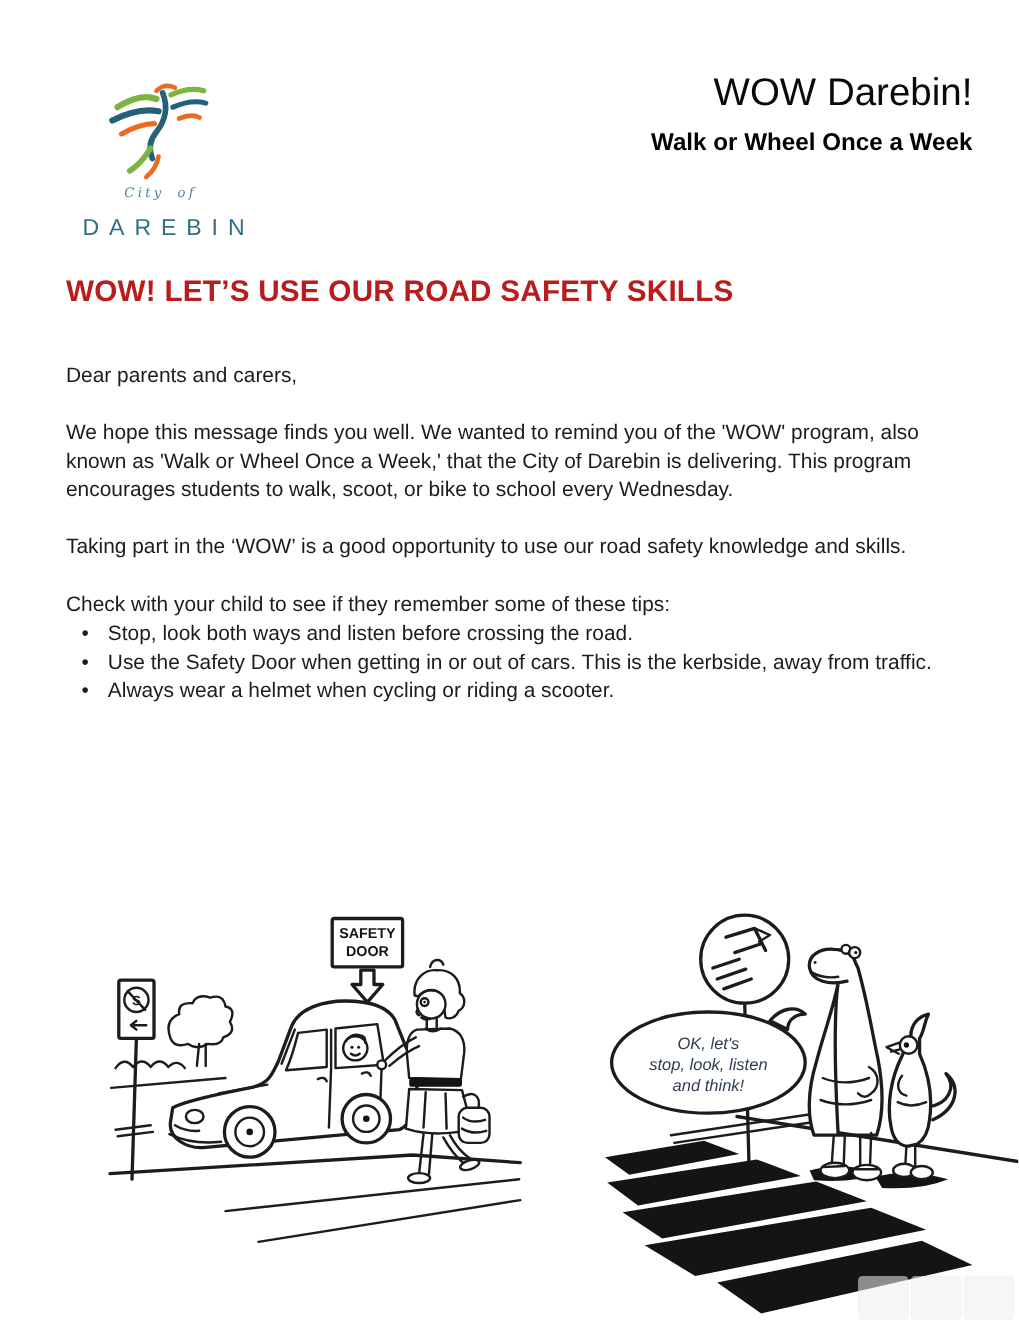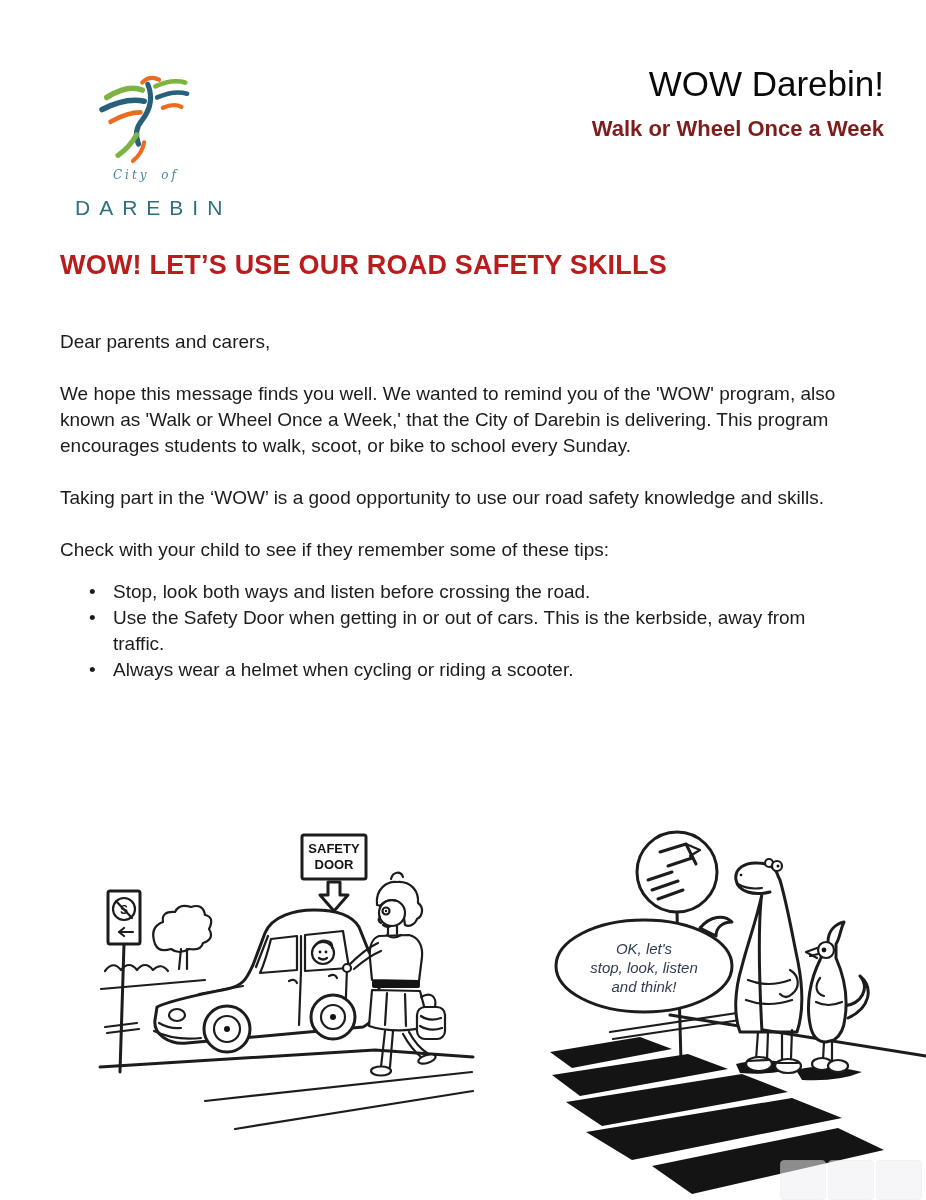--- a/index.html
+++ b/index.html
@@ -6,30 +6,30 @@
   .page{position:relative;width:926px;height:1200px;background:#ffffff;overflow:hidden;
         font-family:"Liberation Sans", sans-serif;color:#1c1c1c;}
   
   .logo{position:absolute;left:75px;top:70px;width:142px;text-align:center;}
   .logo svg{display:block;margin:0 auto;}
   .logo-tagline{font-family:"DejaVu Serif", serif;font-style:italic;font-size:12px;
                 color:#4a8694;letter-spacing:3px;word-spacing:5px;margin-top:2px;}
   .logo-name{font-size:21px;color:#2e6f82;letter-spacing:9px;margin-top:14px;font-weight:400;}
   .titles{position:absolute;right:42px;top:66px;text-align:right;}
   .doc-title{font-size:35px;font-weight:normal;color:#0a0a0a;line-height:1.05;}
-  .doc-subtitle{font-size:22px;font-weight:bold;color:#7f1d1d;margin-top:13px;}
+  .doc-subtitle{font-size:22px;font-weight:bold;color:#000000;margin-top:13px;}
   
   .content{position:absolute;left:60px;top:250px;width:818px;}
   .section-heading{font-size:27px;font-weight:bold;color:#b91c1c;letter-spacing:0.2px;margin:0;}
   .content p{font-size:19px;line-height:26px;margin:0;}
   .salutation{margin-top:48px !important;}
   .para{margin-top:26px !important;}
   .tips-heading{margin-top:26px !important;}
   .tips-heading span{}
-  ul.tips{margin:16px;padding:0;list-style:none;}
+  ul.tips{margin:1px;padding:0;list-style:none;}
   ul.tips li{font-size:19px;line-height:26px;position:relative;padding-left:37px;}
   ul.tips li::before{content:"\2022";position:absolute;left:13px;top:0;}
   
   .fig-left{position:absolute;left:75px;top:818px;width:400px;height:332px;}
   .fig-right{position:absolute;left:540px;top:830px;width:386px;height:370px;}
   svg .ln{fill:none;stroke:#1c1c1c;stroke-width:3;stroke-linecap:round;stroke-linejoin:round;}
   svg .thin{stroke-width:2.2;}
   svg .wfill{fill:#ffffff;}
   svg .blk{fill:#141414;stroke:none;}
   svg text{font-family:"Liberation Sans", sans-serif;}
@@ -70,21 +70,21 @@
   </div>
 
   <div class="titles">
     <div class="doc-title">WOW Darebin!</div>
     <div class="doc-subtitle">Walk or Wheel Once a Week</div>
   </div>
 
   <div class="content">
     <h1 class="section-heading">WOW! LET’S USE OUR ROAD SAFETY SKILLS</h1>
     <p class="salutation">Dear parents and carers,</p>
-    <p class="para">We hope this message finds you well. We wanted to remind you of the 'WOW' program, also known as 'Walk or Wheel Once a Week,' that the City of Darebin is delivering. This program encourages students to walk, scoot, or bike to school every Sunday.</p>
+    <p class="para">We hope this message finds you well. We wanted to remind you of the 'WOW' program, also known as 'Walk or Wheel Once a Week,' that the City of Darebin is delivering. This program encourages students to walk, scoot, or bike to school every Wednesday.</p>
     <p class="para">Taking part in the ‘WOW’ is a good opportunity to use our road safety knowledge and skills.</p>
     <p class="para tips-heading"><span>Check with your child to see if they remember some of these tips:</span></p>
     <ul class="tips">
       <li>Stop, look both ways and listen before crossing the road.</li>
       <li>Use the Safety Door when getting in or out of cars. This is the kerbside, away from traffic.</li>
       <li>Always wear a helmet when cycling or riding a scooter.</li>
     </ul>
   </div>
 
   <svg class="fig-left" viewBox="0 0 400 330">

